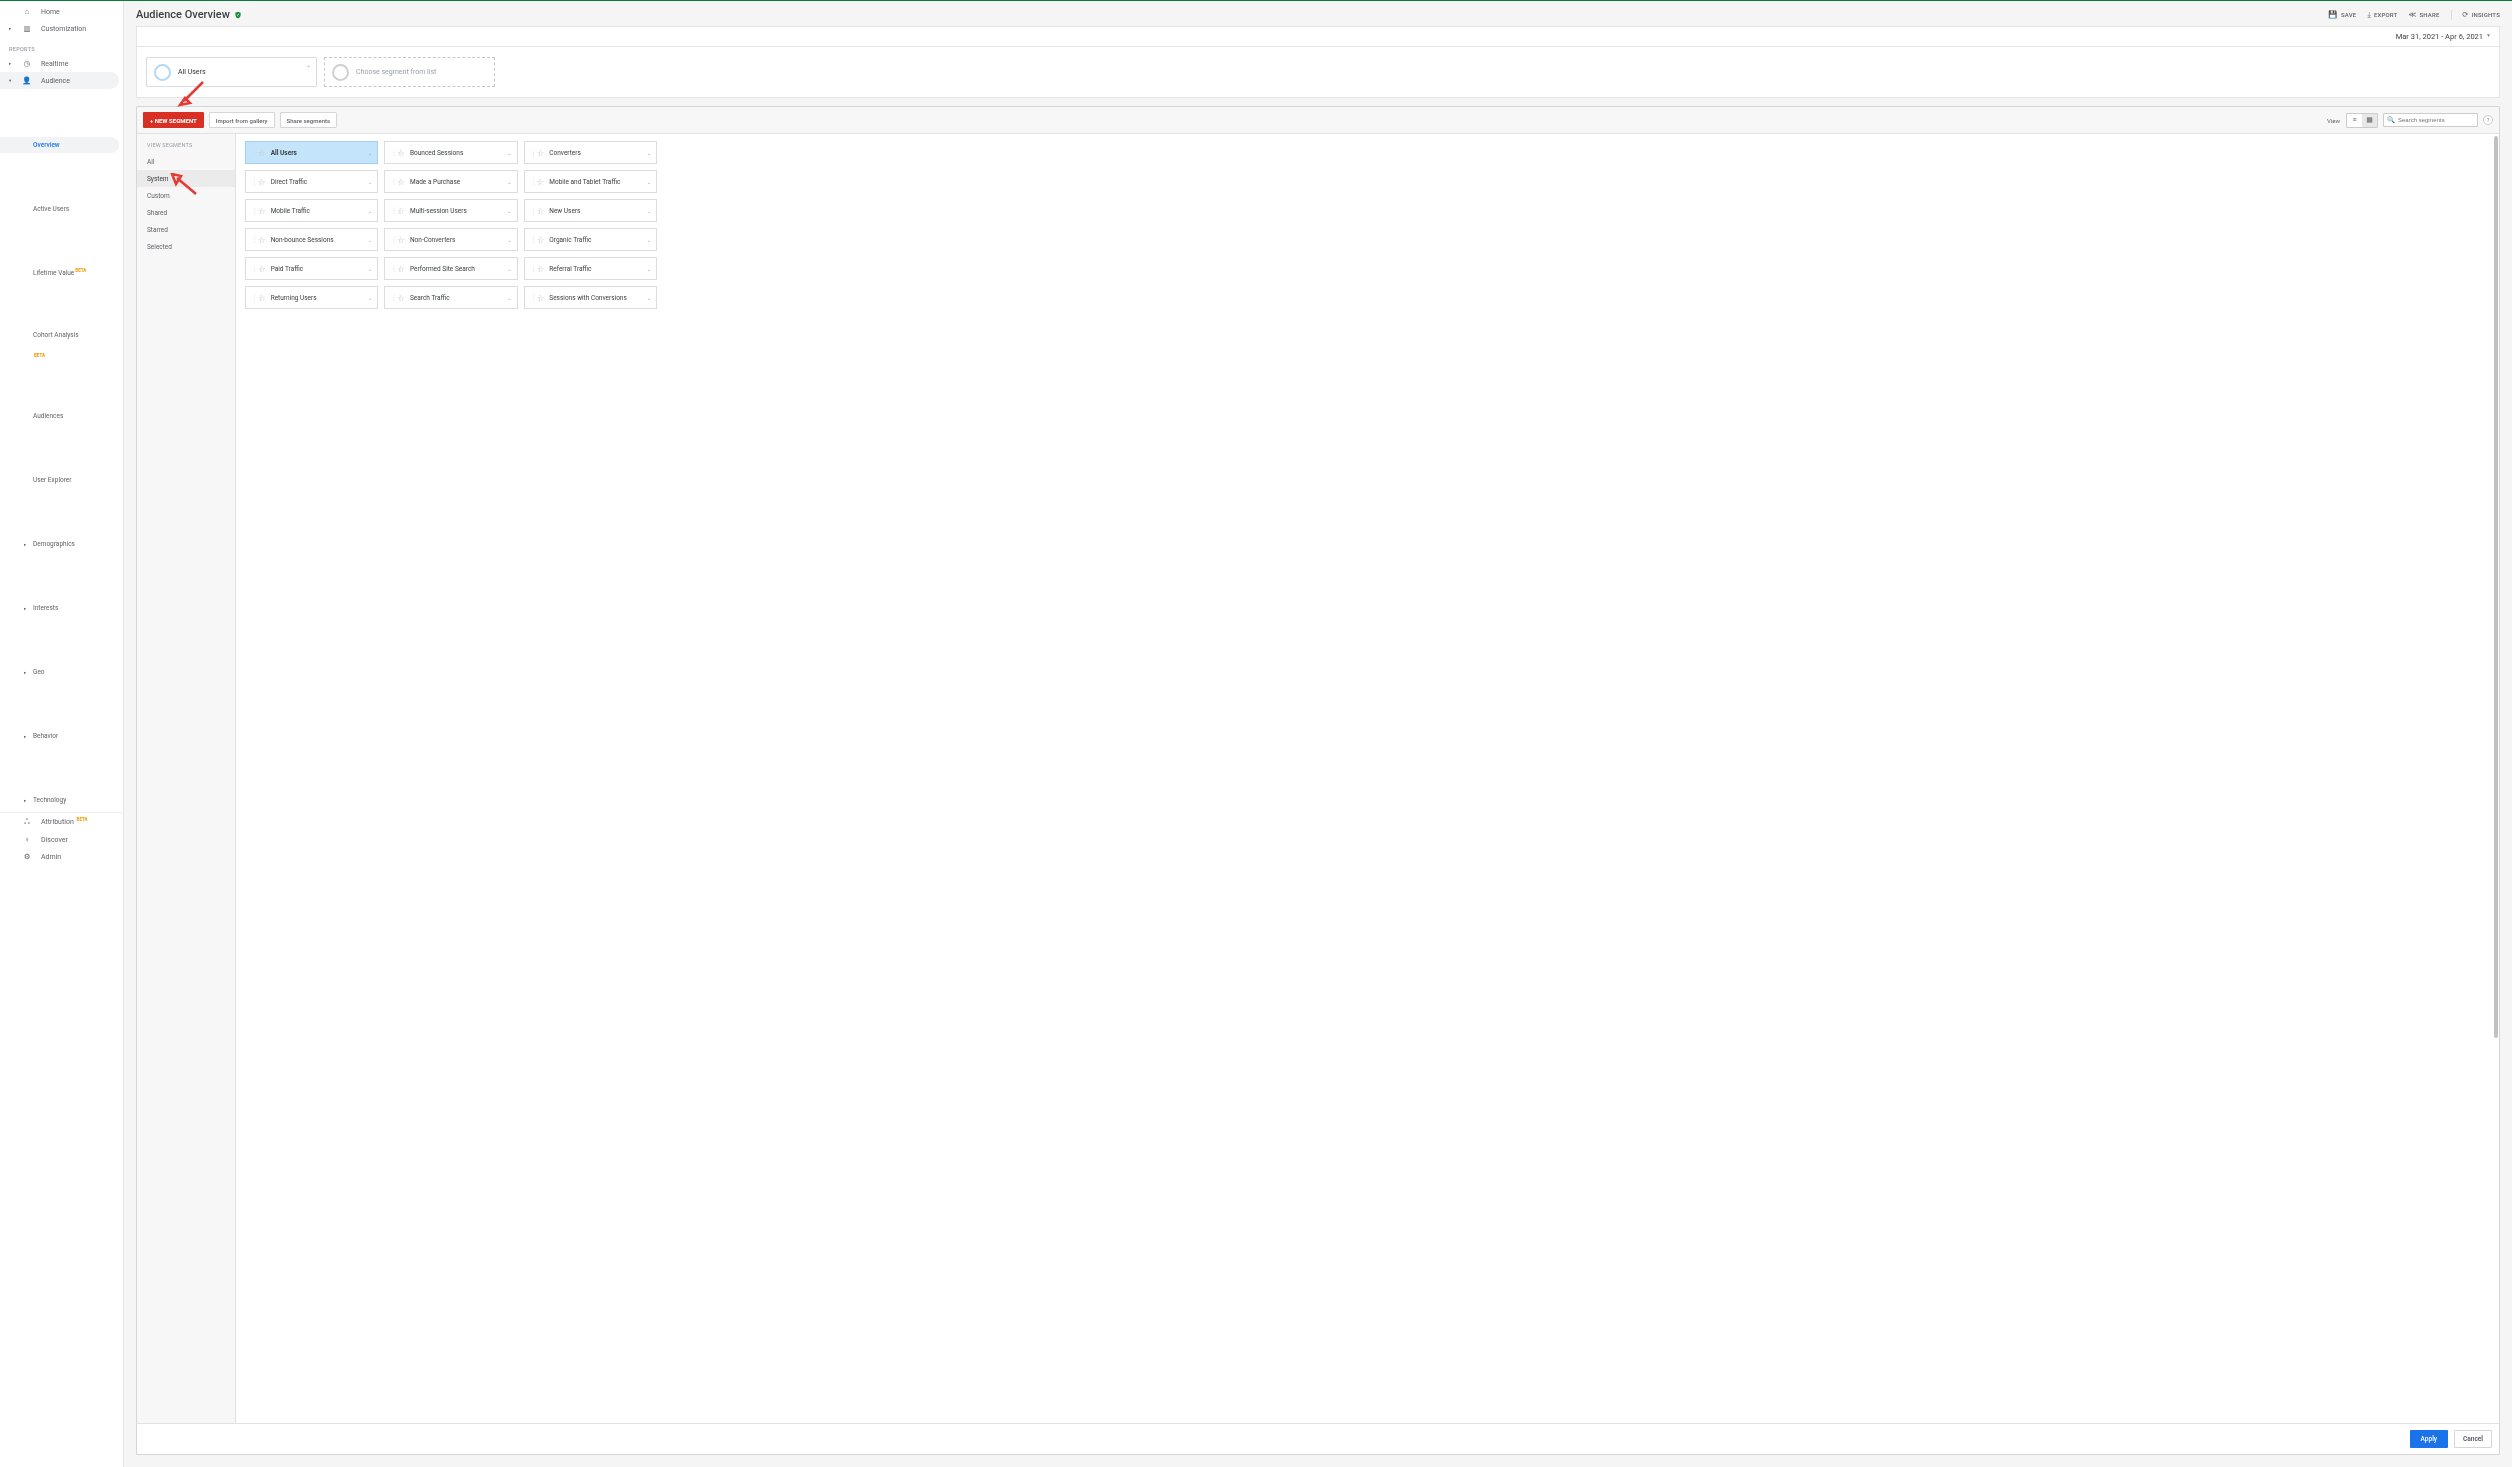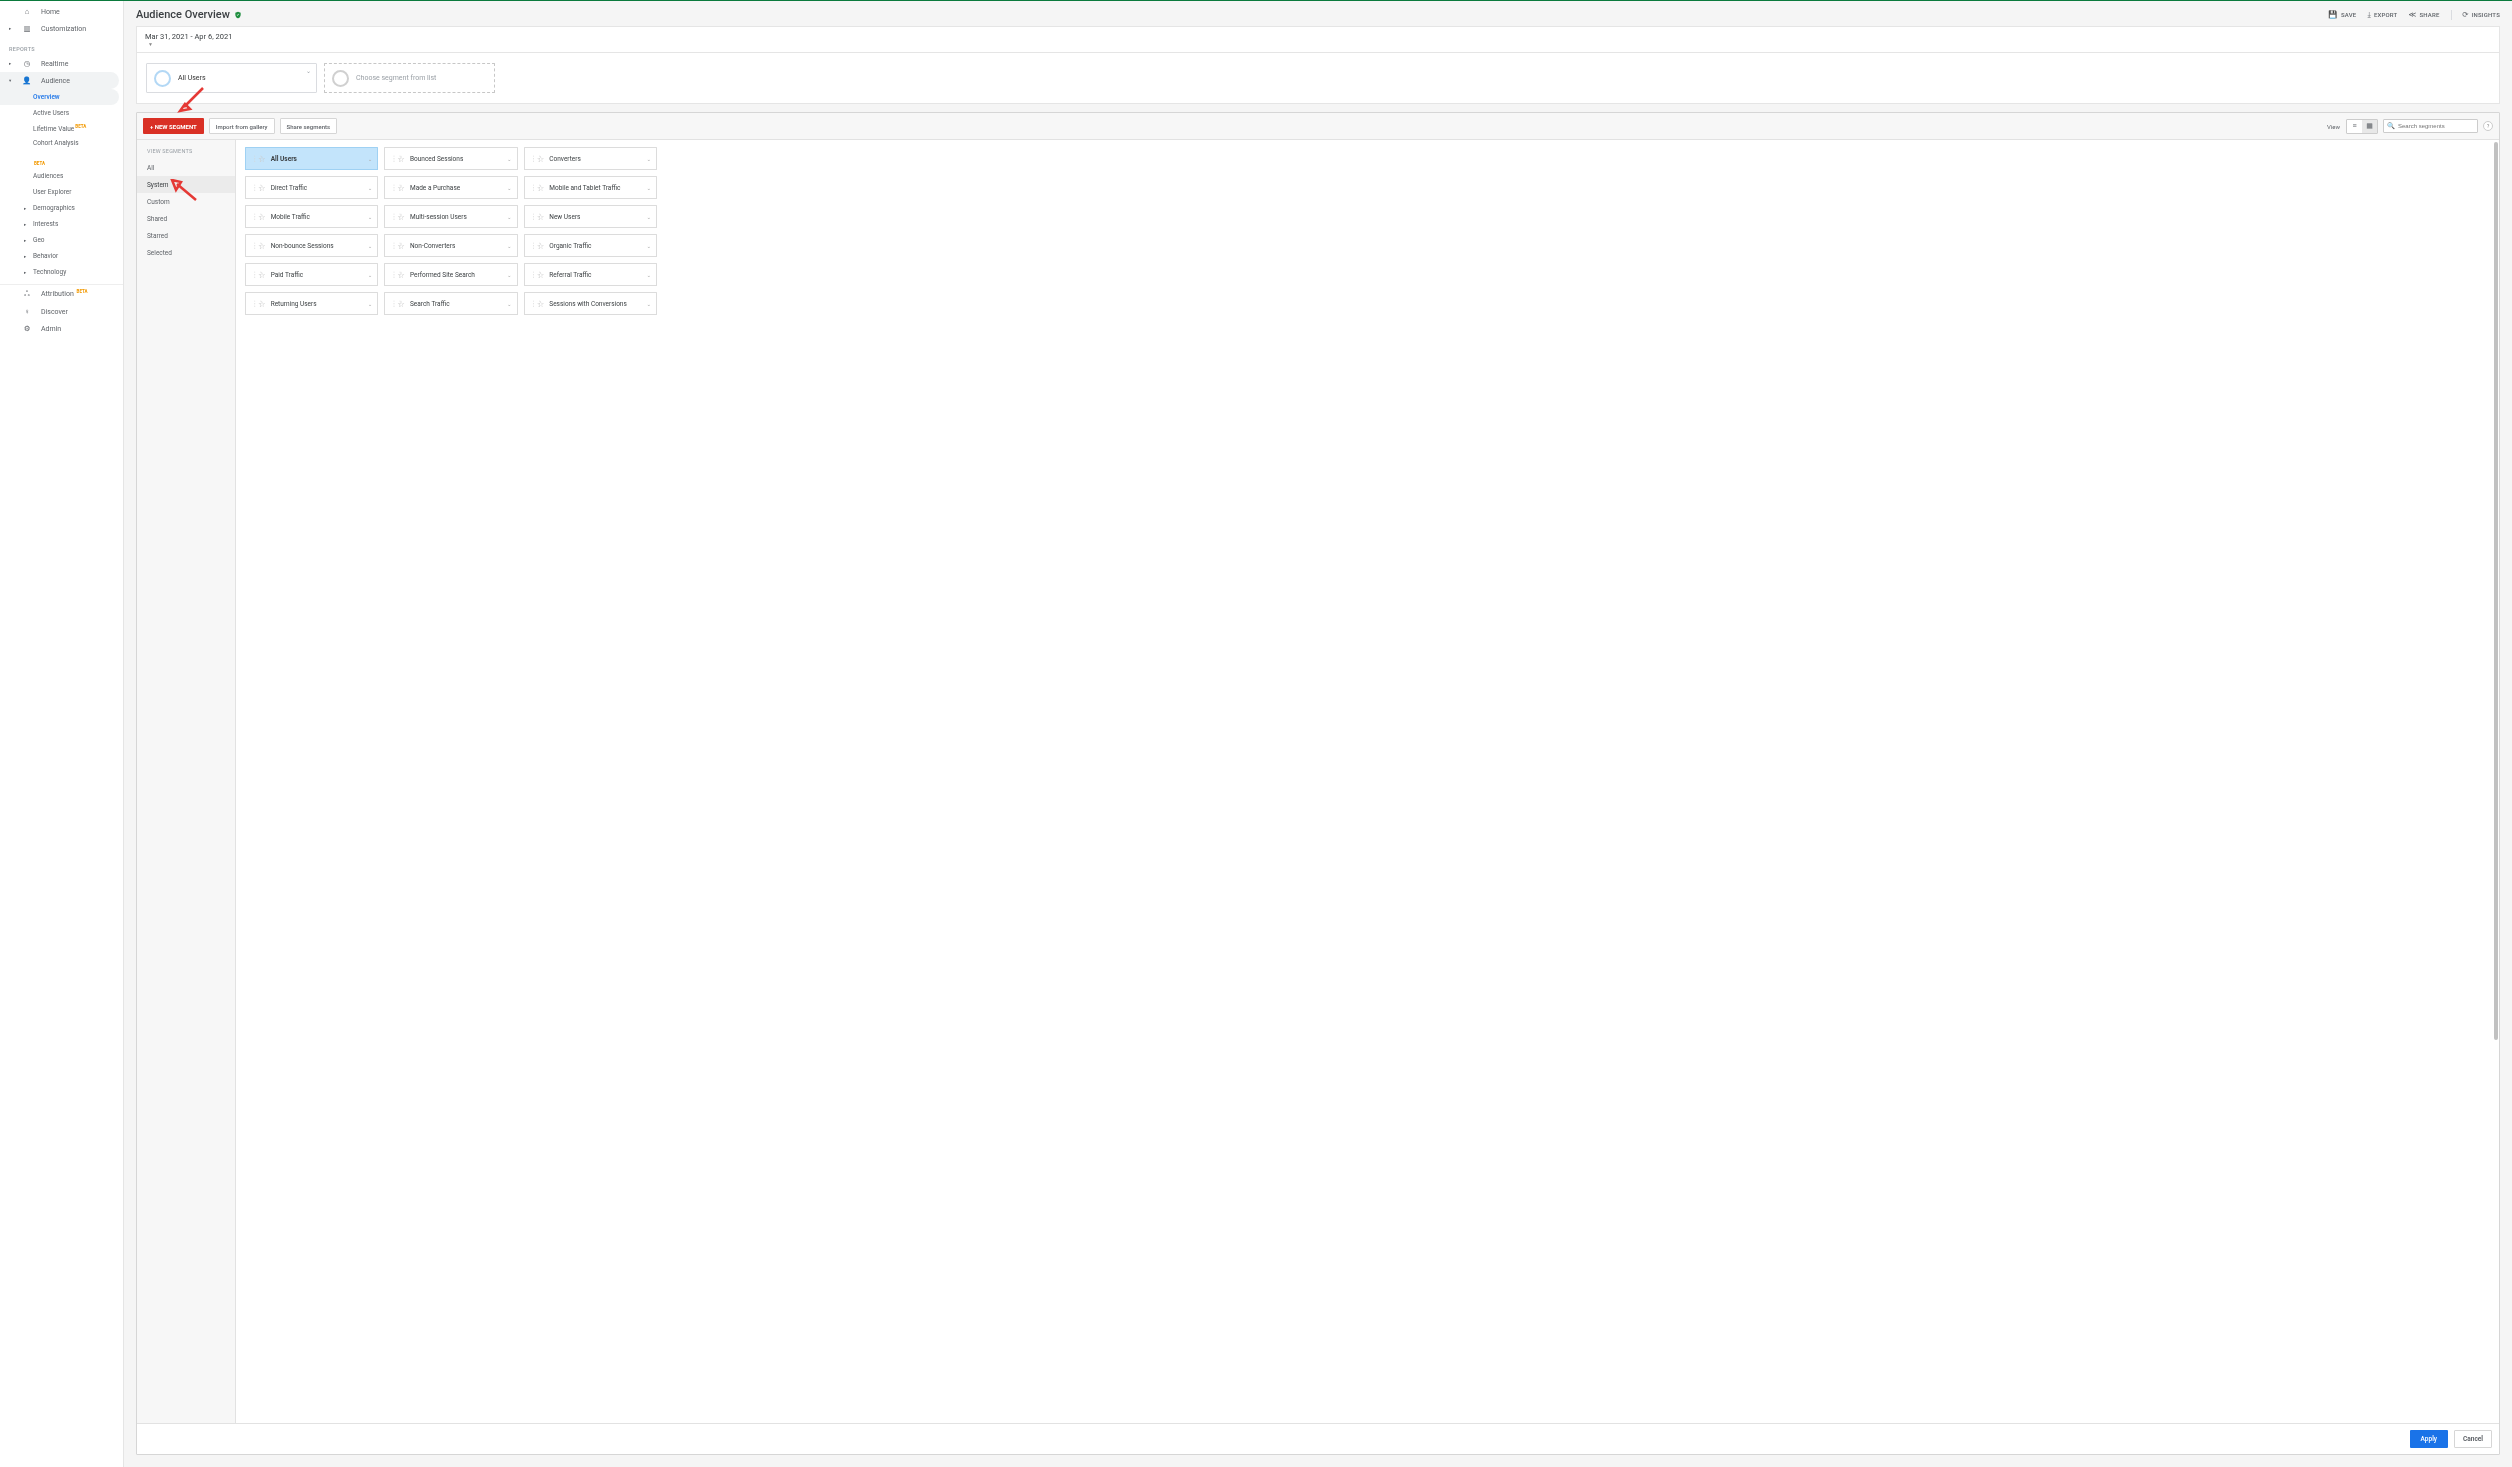--- a/index.html
+++ b/index.html
@@ -25,21 +25,21 @@
     align-items: center;
     gap: 9px;
     padding: 4px 6px 4px 9px;
     color: #5f6368;
     font-size: 7px;
     cursor: pointer;
   }
   .side-item .caret { width: 4px; font-size: 4.5px; color: #5f6368; }
   .side-item .icon { width: 10px; text-align: center; font-size: 7.5px; color: #5f6368; }
   .side-group-label { padding: 9px 9px 3px; font-size: 5.5px; font-weight: 500; color: #9aa0a6; letter-spacing: 0.3px; }
-  .side-sub { padding-left: 33px; padding-right: 6px; height: 16px; display: flex; align-items: center; font-size: 6.5px; color: #5f6368; cursor: pointer; }
+  .side-sub { padding-left: 33px; padding-right: 6px; height: 16px; display: flex; align-items: center; font-size: 6.5px; color: #5f6368; cursor: pointer; margin-top: 48px; }
   .side-sub.active { color: #1a73e8; font-weight: 500; background: #f1f3f4; border-top-right-radius: 16px; border-bottom-right-radius: 16px; margin-right: 4px; }
   .side-sub .sub-arrow { margin-left: -9px; margin-right: 5px; font-size: 4.5px; color: #5f6368; width: 4px; }
   .side-item.active-top { background: #f1f3f4; border-top-right-radius: 16px; border-bottom-right-radius: 16px; margin-right: 4px; }
   .beta { color: #f29900; font-size: 4.5px; font-weight: 700; margin-left: 1px; vertical-align: super; }
   .side-bottom { border-top: 0.5px solid #eee; margin-top: 4px; }
 
   
   .main { flex: 1; display: flex; flex-direction: column; overflow: hidden; }
   .topbar {
     display: flex; align-items: center; justify-content: space-between;
@@ -47,21 +47,21 @@
   }
   .title-wrap { display: flex; align-items: center; gap: 4px; justify-content: flex-end; }
   .title { font-size: 11px; font-weight: 500; color: #3c4043; }
   .shield { width: 8px; height: 8px; }
   .top-actions { display: flex; gap: 11px; align-items: center; }
   .top-action { display: flex; align-items: center; gap: 3px; color: #5f6368; font-size: 6px; font-weight: 500; cursor: pointer; letter-spacing: 0.2px; }
   .top-action .ta-icon { font-size: 7.5px; }
   .divider-v { width: 0.5px; height: 10px; background: #dadce0; }
 
   .content { flex: 1; padding: 0 12px 12px 12px; overflow: hidden; display: flex; flex-direction: column; }
-  .date-row { background: #fff; border: 0.5px solid #e5e5e5; border-bottom: none; padding: 5px 8px; display: flex; justify-content: flex-end; font-size: 7.5px; color: #3c4043; flex-direction: column; }
+  .date-row { background: #fff; border: 0.5px solid #e5e5e5; border-bottom: none; padding: 5px 8px; display: flex; justify-content: flex-end; font-size: 7.5px; color: #3c4043; }
   .date-row .dcaret { margin-left: 3px; font-size: 5px; color: #888; }
 
   .seg-preview { background: #fff; border: 0.5px solid #e5e5e5; padding: 10px 9px; display: flex; gap: 7px; position: relative; }
   .seg-card {
     flex: 0 0 171px; border: 0.5px solid #dadce0; border-radius: 1px;
     display: flex; align-items: center; gap: 7px; padding: 5px 7px; position: relative; height: 30px;
   }
   .seg-card.dashed { border-style: dashed; border-color: #c7c7c7; }
   .seg-circle { width: 17px; height: 17px; border-radius: 50%; border: 2.5px solid #b3d8f5; background: #fff; }
   .seg-circle.empty { border: 2px solid #d0d0d0; }

